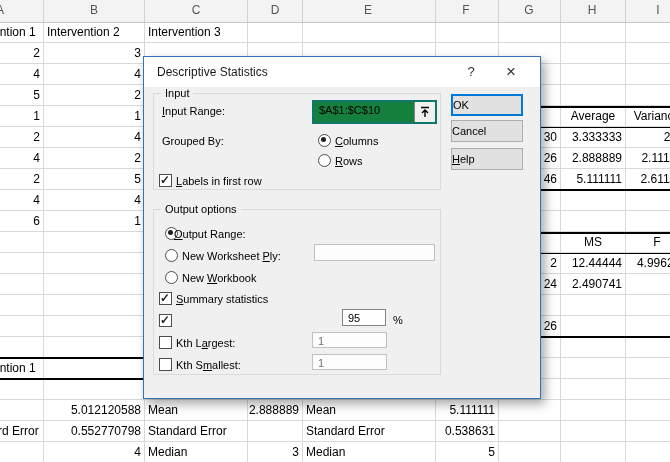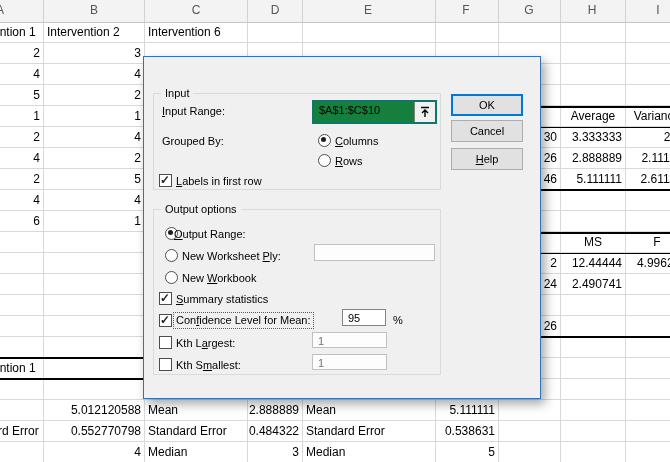--- a/index.html
+++ b/index.html
@@ -25,21 +25,21 @@
        border:1px solid #3273b5;box-shadow:4px 5px 10px rgba(0,0,0,.35);z-index:10;font-size:11px}
   .dtitle{position:absolute;left:0;top:0;width:100%;height:30px;background:#fff}
   .dtitle .ttext{position:absolute;left:13px;top:8px;font-size:12px;color:#1a1a1a;white-space:nowrap}
   .capbtn{position:absolute;top:5px;width:22px;height:20px;text-align:center;color:#333;cursor:default}
   .helpg{left:316px;font-size:13px;line-height:20px}
   .closeg{left:356px;font-size:17px;line-height:19px;font-weight:400}
   .grp{position:absolute;border:1px solid #dadada}
   .grplab{position:absolute;top:-7px;left:7px;background:#f0f0f0;padding:0 4px;white-space:nowrap}
   .dlbl{position:absolute;white-space:nowrap;line-height:13px}
   .btn{position:absolute;width:70px;height:20px;background:#e1e1e1;border:1px solid #adadad;
-       text-align:center;line-height:20px;cursor:default}
+       line-height:20px;cursor:default}
   .btn.def{width:68px;height:18px;border:2px solid #0078d7;line-height:18px}
   .rfield{position:absolute;background:#15803d;border:2px solid #0f766e;display:flex}
   .rtext{flex:1;padding:2px 0 0 5px;white-space:nowrap;overflow:hidden}
   .rpick{width:20px;border-left:1px solid #848484;background:#f0f0f0;
          display:flex;align-items:center;justify-content:center}
   .txt{position:absolute;background:#fff;border:1px solid #848484;padding:2px 0 0 5px;white-space:nowrap}
   .txt.dis{border-color:#c0c0c0;color:#707070;background:#fdfdfd}
   .radio{position:absolute;width:11px;height:11px;border:1px solid #4d4d4d;border-radius:50%;background:#fff}
   .radio.sel::after{content:"";position:absolute;left:2px;top:2px;width:5px;height:5px;
                     border-radius:50%;background:#1f1f1f}
@@ -78,21 +78,21 @@
     <div class="hsep" style="left:247px"></div>
     <div class="hsep" style="left:302px"></div>
     <div class="hsep" style="left:435px"></div>
     <div class="hsep" style="left:498px"></div>
     <div class="hsep" style="left:560px"></div>
     <div class="hsep" style="left:625px"></div>
   </div>
 
   <div class="cell" style="left:-37px;top:25px">Intervention 1</div>
   <div class="cell" style="left:47px;top:25px">Intervention 2</div>
-  <div class="cell" style="left:148px;top:25px">Intervention 6</div>
+  <div class="cell" style="left:148px;top:25px">Intervention 3</div>
 
   <div class="cell r" style="left:-60px;top:46px;width:100px">2</div>
   <div class="cell r" style="left:-60px;top:67px;width:100px">4</div>
   <div class="cell r" style="left:-60px;top:88px;width:100px">5</div>
   <div class="cell r" style="left:-60px;top:109px;width:100px">1</div>
   <div class="cell r" style="left:-60px;top:130px;width:100px">2</div>
   <div class="cell r" style="left:-60px;top:151px;width:100px">4</div>
   <div class="cell r" style="left:-60px;top:172px;width:100px">2</div>
   <div class="cell r" style="left:-60px;top:193px;width:100px">4</div>
   <div class="cell r" style="left:-60px;top:214px;width:100px">6</div>
@@ -141,32 +141,36 @@
 
   <div class="cell r" style="left:41px;top:403px;width:100px">5.012120588</div>
   <div class="cell" style="left:148px;top:403px">Mean</div>
   <div class="cell r" style="left:219px;top:403px;width:80px">2.888889</div>
   <div class="cell" style="left:306px;top:403px">Mean</div>
   <div class="cell r" style="left:395px;top:403px;width:100px">5.111111</div>
 
   <div class="cell" style="left:-40px;top:424px">Standard Error</div>
   <div class="cell r" style="left:41px;top:424px;width:100px">0.552770798</div>
   <div class="cell" style="left:148px;top:424px">Standard Error</div>
-  <div class="cell r" style="left:219px;top:424px;width:80px">0.484322</div>
   <div class="cell" style="left:306px;top:424px">Standard Error</div>
   <div class="cell r" style="left:395px;top:424px;width:100px">0.538631</div>
 
   <div class="cell r" style="left:41px;top:445px;width:100px">4</div>
   <div class="cell" style="left:148px;top:445px">Median</div>
   <div class="cell r" style="left:219px;top:445px;width:80px">3</div>
   <div class="cell" style="left:306px;top:445px">Median</div>
   <div class="cell r" style="left:395px;top:445px;width:100px">5</div>
 </div>
 
 <div class="dlg">
+  <div class="dtitle">
+    <span class="ttext">Descriptive Statistics</span>
+    <div class="capbtn helpg">?</div>
+    <div class="capbtn closeg">×</div>
+  </div>
 
   <div class="grp" style="left:9px;top:36px;width:286px;height:95px">
     <span class="grplab">Input</span>
     <span class="dlbl" style="left:8px;top:11px"><u>I</u>nput Range:</span>
     <div class="rfield" style="left:158px;top:6px;width:121px;height:20px">
       <span class="rtext">$A$1:$C$10</span>
       <span class="rpick">
         <svg width="12" height="12" viewBox="0 0 12 12">
           <path d="M2 1.5 H10 M6 11 V4.5 M3 7 L6 4 L9 7" stroke="#000" stroke-width="1.4" fill="none"></path>
         </svg>
@@ -195,21 +199,20 @@
     <span class="dlbl" style="left:28px;top:40px">New Worksheet <u>P</u>ly:</span>
     <div class="txt dis" style="left:160px;top:34px;width:114px;height:13px"></div>
 
     <span class="radio" style="left:11px;top:61px"></span>
     <span class="dlbl" style="left:28px;top:62px">New <u>W</u>orkbook</span>
 
     <span class="chk on" style="left:5px;top:82px"></span>
     <span class="dlbl" style="left:22px;top:83px"><u>S</u>ummary statistics</span>
 
     <span class="chk on" style="left:5px;top:104px"></span>
-    <span class="dlbl focusrect" style="left:20px;top:103px">Con<u>f</u>idence Level for Mean:</span>
     <div class="txt" style="left:188px;top:99px;width:37px;height:13px">95</div>
     <span class="dlbl" style="left:239px;top:104px">%</span>
 
     <span class="chk" style="left:5px;top:126px"></span>
     <span class="dlbl" style="left:22px;top:127px">Kth L<u>a</u>rgest:</span>
     <div class="txt dis" style="left:158px;top:122px;width:68px;height:12px">1</div>
 
     <span class="chk" style="left:5px;top:148px"></span>
     <span class="dlbl" style="left:22px;top:149px">Kth S<u>m</u>allest:</span>
     <div class="txt dis" style="left:158px;top:144px;width:68px;height:12px">1</div>

